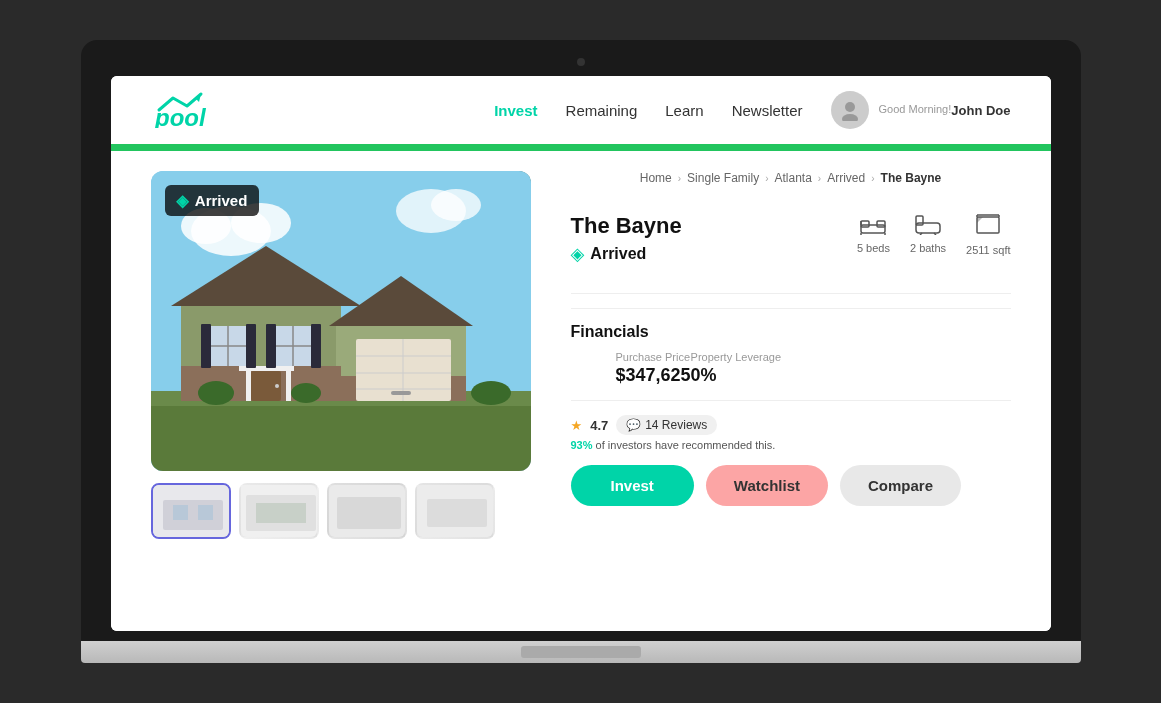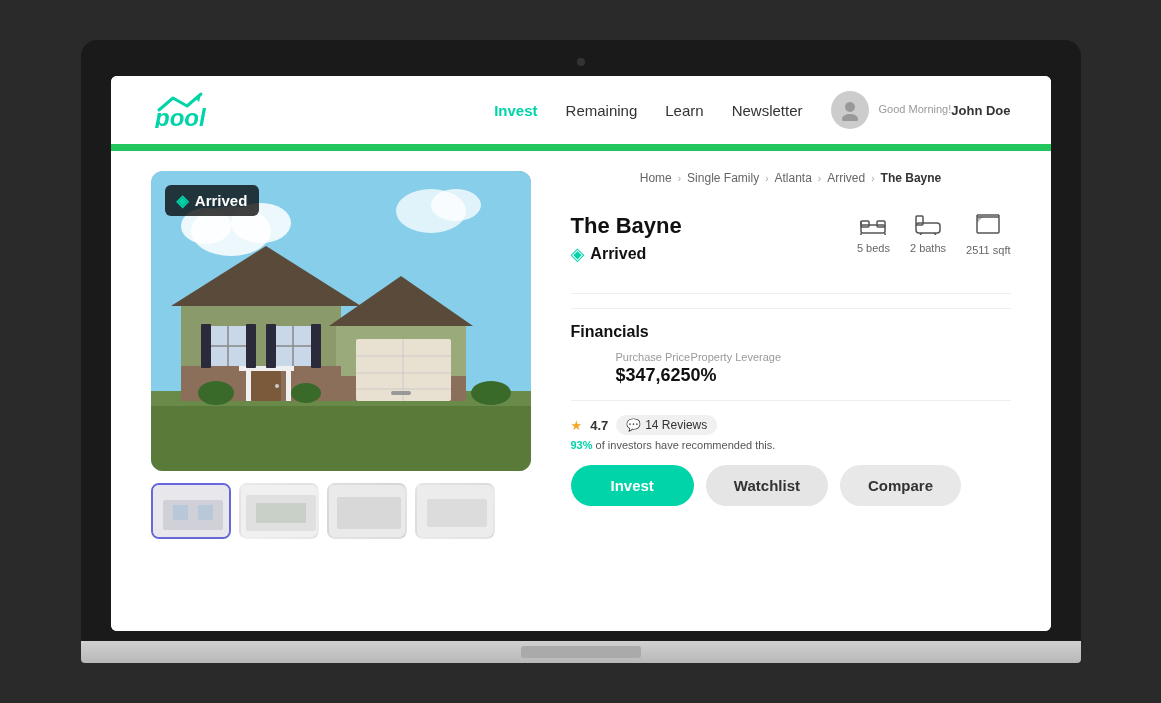--- a/index.html
+++ b/index.html
@@ -436,21 +436,21 @@
       color: #fff;
       border: none;
       border-radius: 30px;
       padding: 12px 40px;
       font-size: 15px;
       font-weight: 700;
       cursor: pointer;
     }
 
     .btn-watchlist {
-      background: #e5e5e5;
+      background: #fca5a5;
       color: #333;
       border: none;
       border-radius: 30px;
       padding: 12px 28px;
       font-size: 15px;
       font-weight: 600;
       cursor: pointer;
     }
 
     .btn-compare {

